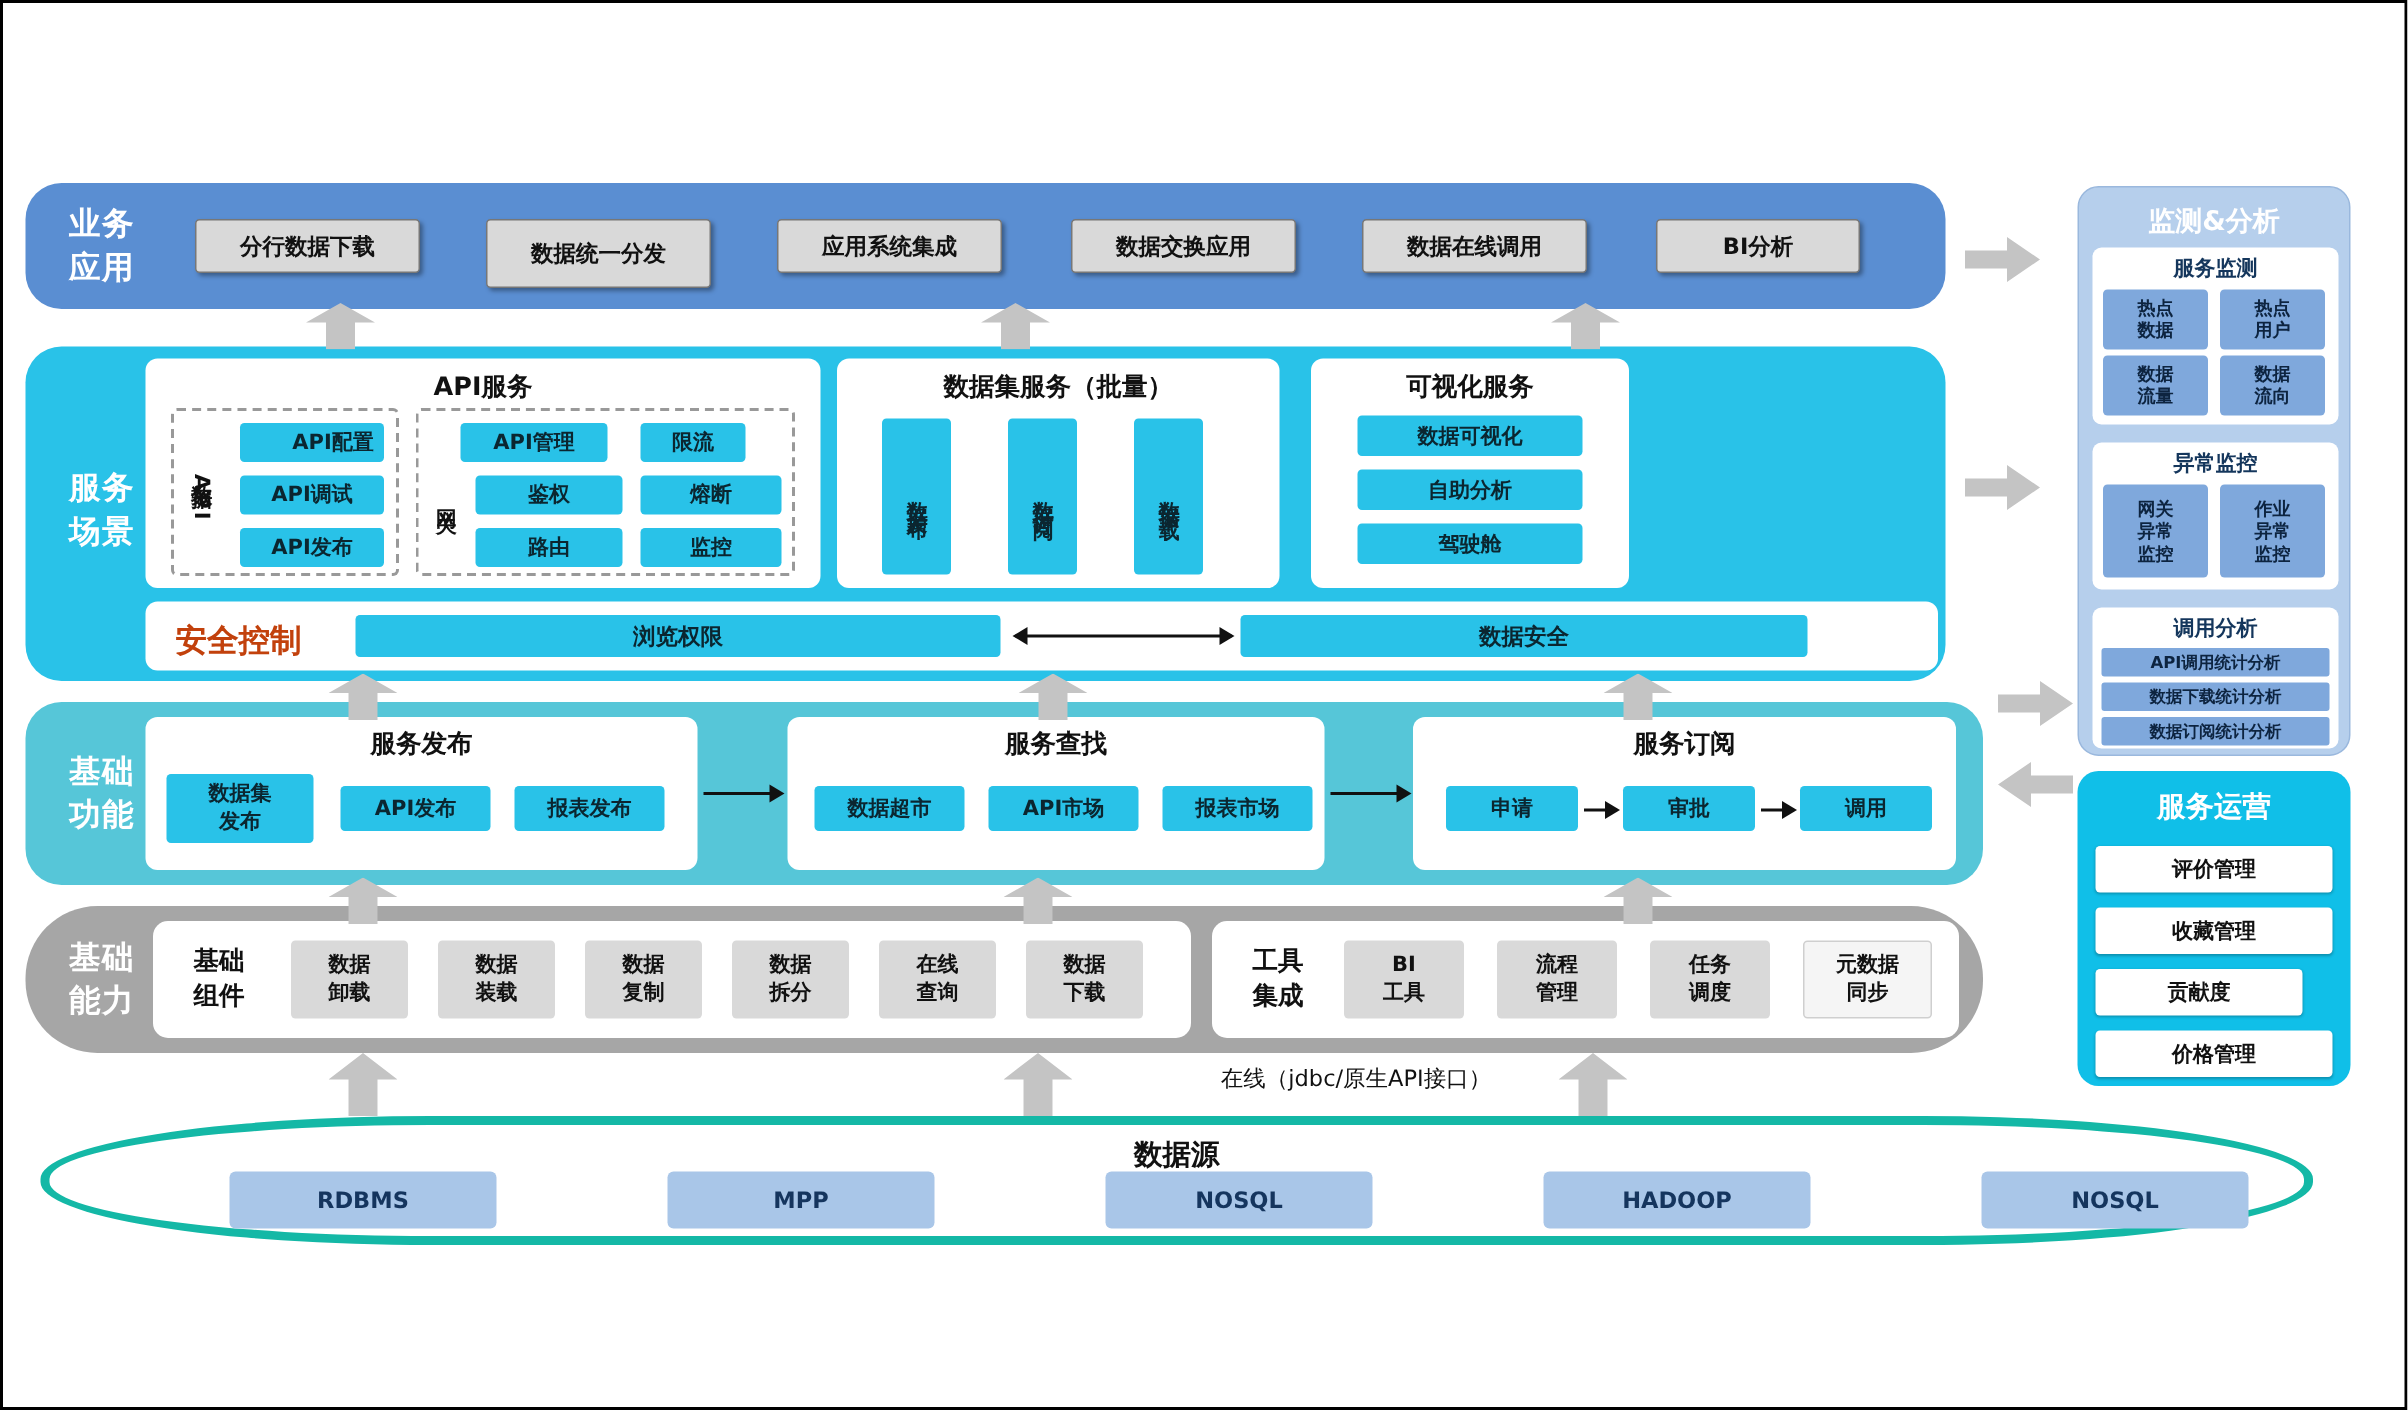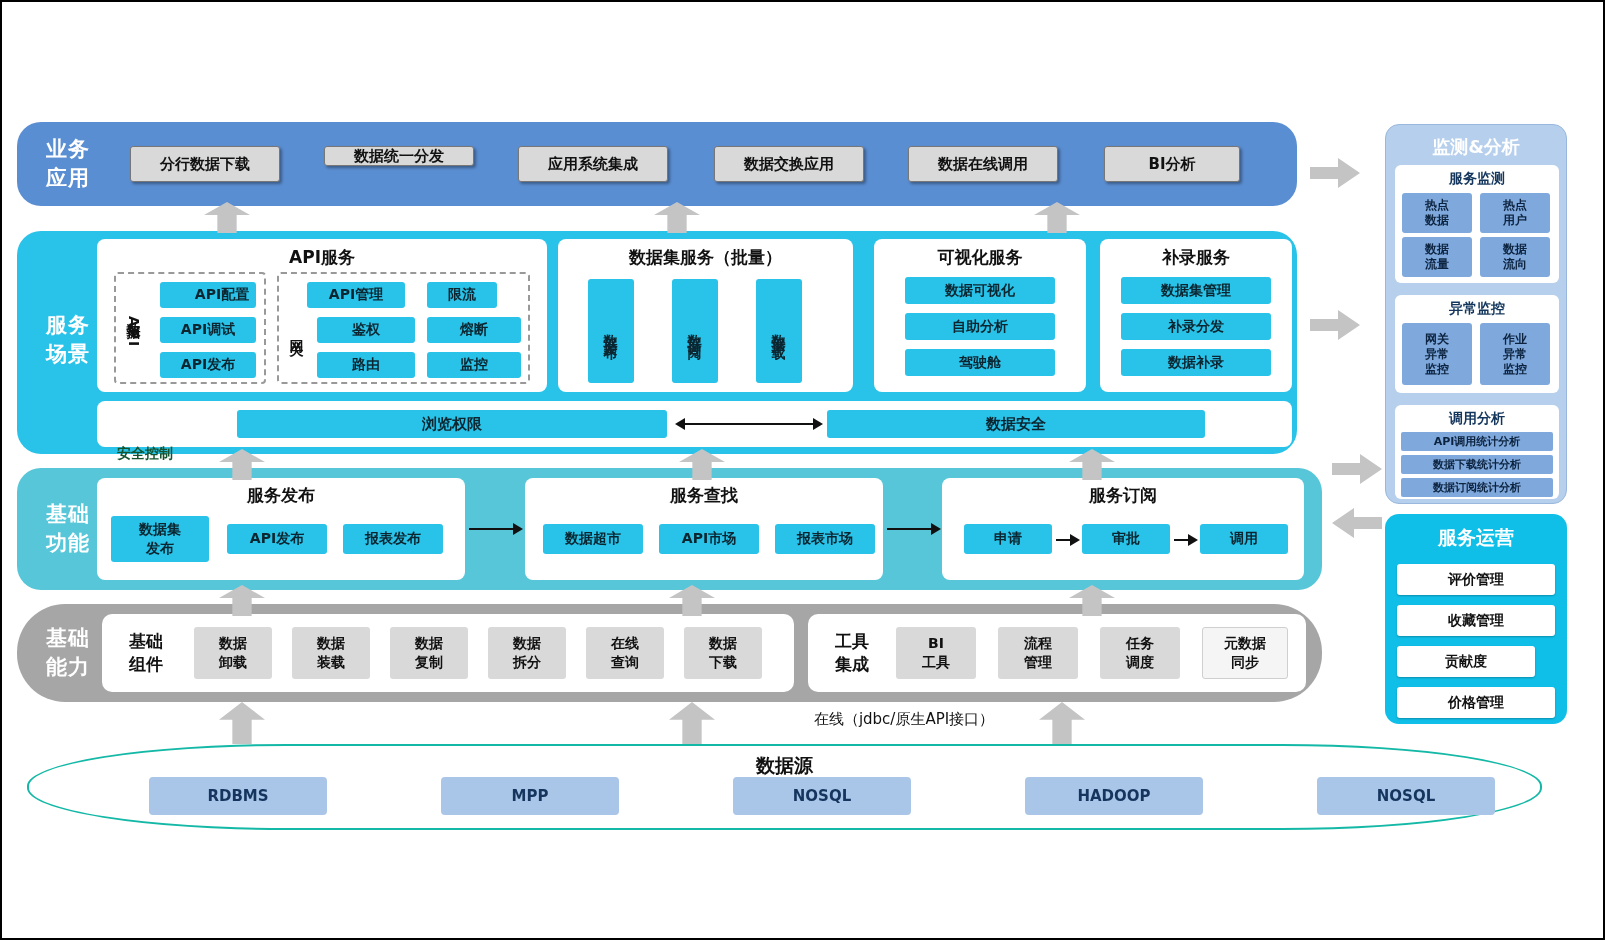--- a/index.html
+++ b/index.html
@@ -24,43 +24,43 @@
               clip-path:polygon(50% 0,100% 42%,71% 42%,71% 100%,29% 100%,29% 42%,0 42%); z-index:6; }
   .arrow-right { position:absolute; background:#c4c4c4;
               clip-path:polygon(0 30%,56% 30%,56% 0,100% 50%,56% 100%,56% 70%,0 70%); z-index:6; }
   .arrow-left { position:absolute; background:#c4c4c4;
               clip-path:polygon(100% 30%,44% 30%,44% 0,0 50%,44% 100%,44% 70%,100% 70%); z-index:6; }
   .line-arrow { position:absolute; height:2px; background:#111; z-index:5; }
   .line-arrow::after { content:''; position:absolute; right:-2px; top:-5px; width:0; height:0;
               border-left:10px solid #111; border-top:6px solid transparent; border-bottom:6px solid transparent; }
   .line-arrow.double::before { content:''; position:absolute; left:-2px; top:-5px; width:0; height:0;
               border-right:10px solid #111; border-top:6px solid transparent; border-bottom:6px solid transparent; }
-  .sec-label { position:absolute; font-size:14px; font-weight:bold; color:#14532d;margin-top:32px; }
+  .sec-label { position:absolute; font-size:21px; font-weight:bold; color:#c2410c; }
   .side-title { position:absolute; left:0; right:0; text-align:center; color:#fff; font-weight:bold; }
   .sbox { position:absolute; background:#fff; border-radius:6px; }
   .sbox-title { position:absolute; left:0; right:0; text-align:center; font-size:14px; font-weight:bold; color:#14365c; }
   .mbtn { background:#7fa8dc; color:#0d2440; font-size:12px; font-weight:bold; line-height:15px; border-radius:3px; }
   .abar { background:#7fa8dc; color:#0d2440; font-size:11px; font-weight:bold; border-radius:2px; }
   .opbtn { background:#fff; font-size:14px; font-weight:bold; color:#111; box-shadow:0 1px 2px rgba(0,0,0,.25); }
   .dbbtn { background:#a9c6e8; color:#15355e; font-size:15px; font-weight:bold; border-radius:4px; }
   .flow-label { position:absolute; font-size:15px; color:#111; text-align:center; z-index:7; }
-  .cylinder { position:absolute; background:#fff; border:2px solid #14b8a6; border-radius:260px / 42px; }
+  .cylinder { position:absolute; background:#fff; border:6px solid #14b8a6; border-radius:260px / 42px; }
   .two-line-title { position:absolute; font-size:17px; font-weight:bold; color:#111; white-space:pre-line;
                     line-height:23px; text-align:center; }
 </style>
 </head>
 <body>
 
 <div class="canvas">
 
   <div class="layer" style="left:15px; top:120px; width:1280px; height:84px; background:#5a8ed2;">
     <div class="layer-label" style="left:10px; top:13px;">业务
 应用</div>
     <div class="btn bizb" style="left:113px; top:24px; width:150px; height:36px;">分行数据下载</div>
-    <div class="btn bizb" style="left:307px; top:24px; width:150px; height:20px;">数据统一分发</div>
+    <div class="btn bizb" style="left:307px; top:24px; width:150px; height:46px;">数据统一分发</div>
     <div class="btn bizb" style="left:501px; top:24px; width:150px; height:36px;">应用系统集成</div>
     <div class="btn bizb" style="left:697px; top:24px; width:150px; height:36px;">数据交换应用</div>
     <div class="btn bizb" style="left:891px; top:24px; width:150px; height:36px;">数据在线调用</div>
     <div class="btn bizb" style="left:1087px; top:24px; width:136px; height:36px;">BI分析</div>
   </div>
 
   <div class="layer" style="left:15px; top:229px; width:1280px; height:223px; background:#29c2e8;">
     <div class="layer-label" style="left:10px; top:80px;">服务
 场景</div>
 
@@ -90,26 +90,20 @@
       <div class="btn cyan vbtn" style="left:198px; top:40px; width:46px; height:104px;">数据下载</div>
     </div>
 
     <div class="panel" style="left:857px; top:8px; width:212px; height:153px;">
       <div class="ptitle" style="top:7px;">可视化服务</div>
       <div class="btn cyan" style="left:31px; top:38px; width:150px; height:27px;">数据可视化</div>
       <div class="btn cyan" style="left:31px; top:74px; width:150px; height:27px;">自助分析</div>
       <div class="btn cyan" style="left:31px; top:110px; width:150px; height:27px;">驾驶舱</div>
     </div>
 
-    <div class="panel" style="left:1083px; top:8px; width:192px; height:153px;">
-      <div class="ptitle" style="top:7px;">补录服务</div>
-      <div class="btn cyan" style="left:21px; top:38px; width:150px; height:27px;">数据集管理</div>
-      <div class="btn cyan" style="left:21px; top:74px; width:150px; height:27px;">补录分发</div>
-      <div class="btn cyan" style="left:21px; top:110px; width:150px; height:27px;">数据补录</div>
-    </div>
 
     <div class="panel" style="left:80px; top:170px; width:1195px; height:46px;">
       <div class="sec-label" style="left:20px; top:12px;">安全控制</div>
       <div class="btn cyan" style="left:140px; top:9px; width:430px; height:28px; font-size:15px;">浏览权限</div>
       <div class="line-arrow double" style="left:580px; top:22px; width:144px;"></div>
       <div class="btn cyan" style="left:730px; top:9px; width:378px; height:28px; font-size:15px;">数据安全</div>
     </div>
   </div>
 
   <div class="layer" style="left:15px; top:466px; width:1305px; height:122px; background:#56c6d8;">

